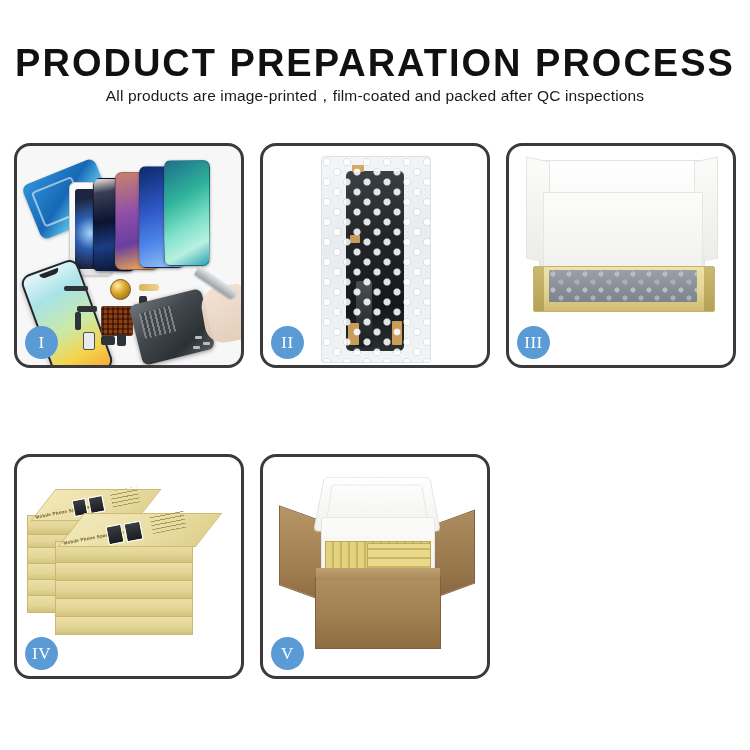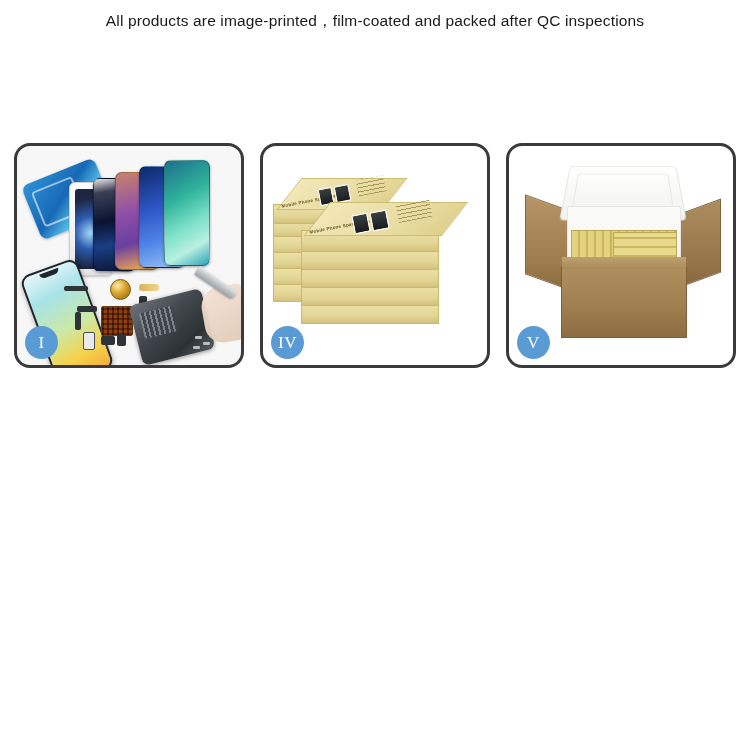--- a/index.html
+++ b/index.html
@@ -22,21 +22,21 @@
     line-height:1;
     margin-top:44px;
     white-space:nowrap;
     font-family:"Liberation Sans", sans-serif;
   }
   .subtitle{
     font-size:15.5px;
     font-weight:400;
     color:#1a1a1a;
     letter-spacing:0.15px;
-    margin-top:11px;
+    margin-top:4px;
     white-space:nowrap;
     font-family:"Liberation Sans", sans-serif;
   }
 
   
   .grid{
     position:absolute;
     left:14px;top:143px;
     width:722px;height:542px;
     display:grid;
@@ -343,20 +343,21 @@
     clip-path:polygon(30% 0%,36% 0%,100% 50%,94% 52%);
   }
   .c-tape{position:absolute;background:rgba(120,92,54,.55);}
 </style>
 </head>
 <body>
 
 <div class="page">
 
   <div class="header">
+    <div class="title">PRODUCT PREPARATION PROCESS</div>
     <div class="subtitle">All products are image-printed，film-coated and packed after QC inspections</div>
   </div>
 
   <div class="grid">
 
     <div class="panel p1">
       <div class="panel-inner">
         <div class="adhesive"></div>
         <div class="phone-fan">
           <div class="screen-flat"></div>
@@ -380,21 +381,43 @@
         <div class="backplate"></div>
         <div class="hand"></div>
         <div class="tweezer"></div>
         <div class="scrw" style="left:178px;top:190px;width:7px;height:3px;"></div>
         <div class="scrw" style="left:186px;top:196px;width:7px;height:3px;"></div>
         <div class="scrw" style="left:176px;top:200px;width:7px;height:3px;"></div>
       </div>
       <div class="badge">I</div>
     </div>
 
-
+    <div class="panel p2">
+      <div class="panel-inner">
+        <div class="bubble-bag">
+          <div class="bag-part"></div>
+          <div class="tape" style="left:30px;top:8px;width:12px;height:7px;"></div>
+          <div class="tape" style="left:28px;top:78px;width:10px;height:8px;"></div>
+          <div class="tape" style="left:26px;top:166px;width:11px;height:22px;"></div>
+          <div class="tape" style="left:70px;top:164px;width:10px;height:24px;"></div>
+          <div class="bubbles"></div>
+        </div>
+      </div>
+      <div class="badge">II</div>
+    </div>
+
+    <div class="panel p3">
+      <div class="panel-inner">
+        <div class="box3-lid"></div>
+        <div class="box3-foam"></div>
+        <div class="box3-base"></div>
+        <div class="box3-contents"></div>
+      </div>
+      <div class="badge">III</div>
+    </div>
 
     <div class="panel p4">
       <div class="panel-inner">
         <div class="stack">
 
           <div class="sbox" style="left:2px;top:56px;width:104px;height:16px;"></div>
           <div class="sbox" style="left:2px;top:72px;width:104px;height:16px;"></div>
           <div class="sbox" style="left:2px;top:88px;width:104px;height:16px;"></div>
           <div class="sbox" style="left:2px;top:104px;width:104px;height:16px;"></div>
           <div class="sbox" style="left:2px;top:120px;width:104px;height:16px;"></div>

